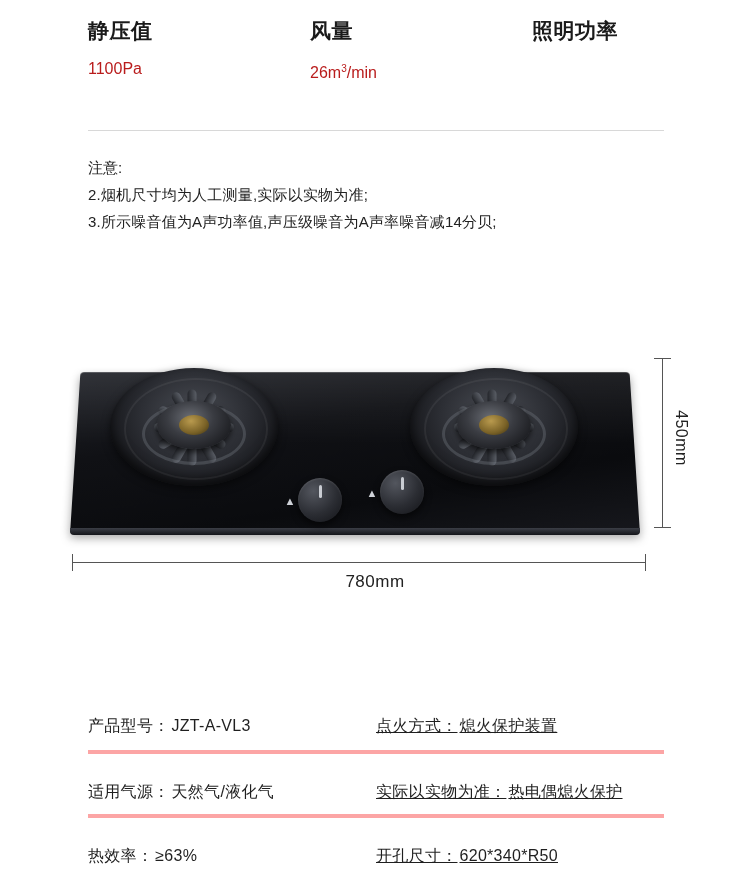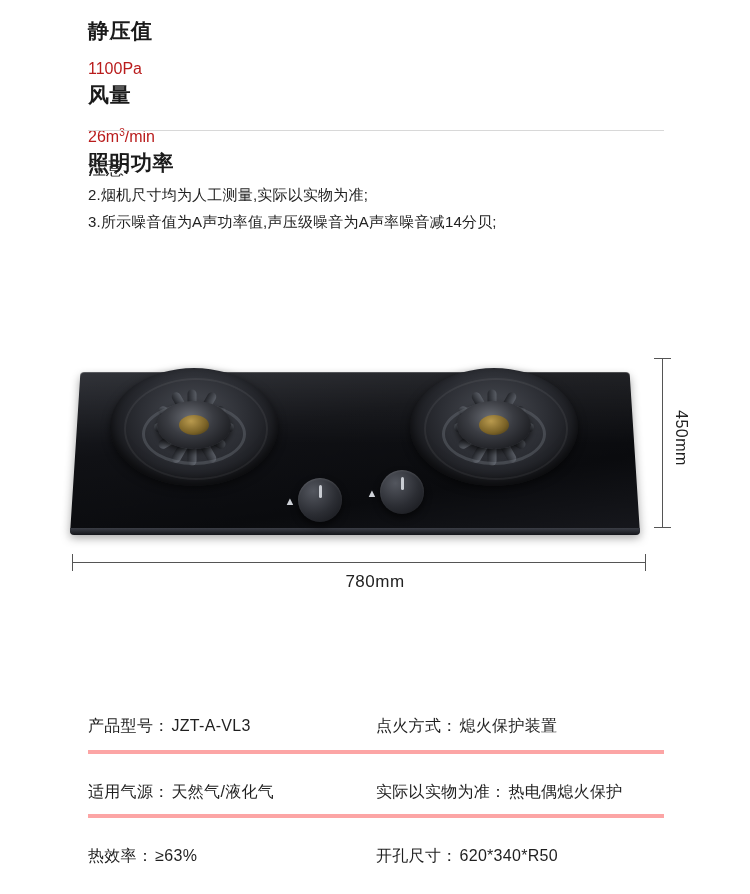--- a/index.html
+++ b/index.html
@@ -23,21 +23,20 @@
     height: 894px;
   }
 
   
   .spec-row {
     position: absolute;
     left: 88px;
     top: 16px;
     width: 576px;
     display: flex;
-    flex-direction: column;
   }
   .spec-cell { width: 222px; }
   .spec-cell.third { width: 132px; }
   .spec-title {
     font-size: 21px;
     font-weight: bold;
     color: #1a1a1a;
     letter-spacing: 0.5px;
     line-height: 30px;
   }
@@ -62,21 +61,21 @@
   }
 
   
   .notes {
     position: absolute;
     left: 88px;
     top: 155px;
     width: 600px;
   }
   .notes-title {
-    font-size: 18px;
+    font-size: 15px;
     color: #222222;
     line-height: 26px;
   }
   .note-line {
     font-size: 15px;
     color: #222222;
     line-height: 27px;
     letter-spacing: 0.2px;
   }
 
@@ -295,21 +294,21 @@
   .param-row:first-child { border-top: none; }
   .param-cell {
     display: flex;
     align-items: center;
     font-size: 16px;
     color: #1f1f1f;
     letter-spacing: 0.3px;
     margin-top: 16px;
   }
   .param-cell.c1 { width: 288px; }
-  .param-cell.c2 { width: 288px; }
+  .param-cell.c2 { width: 288px; text-decoration: underline; }
   .param-label { font-weight: normal; }
   .param-value { margin-left: 2px; }
 </style>
 </head>
 <body>
 
 <div class="page">
 
   <div class="spec-row">
     <div class="spec-cell">

